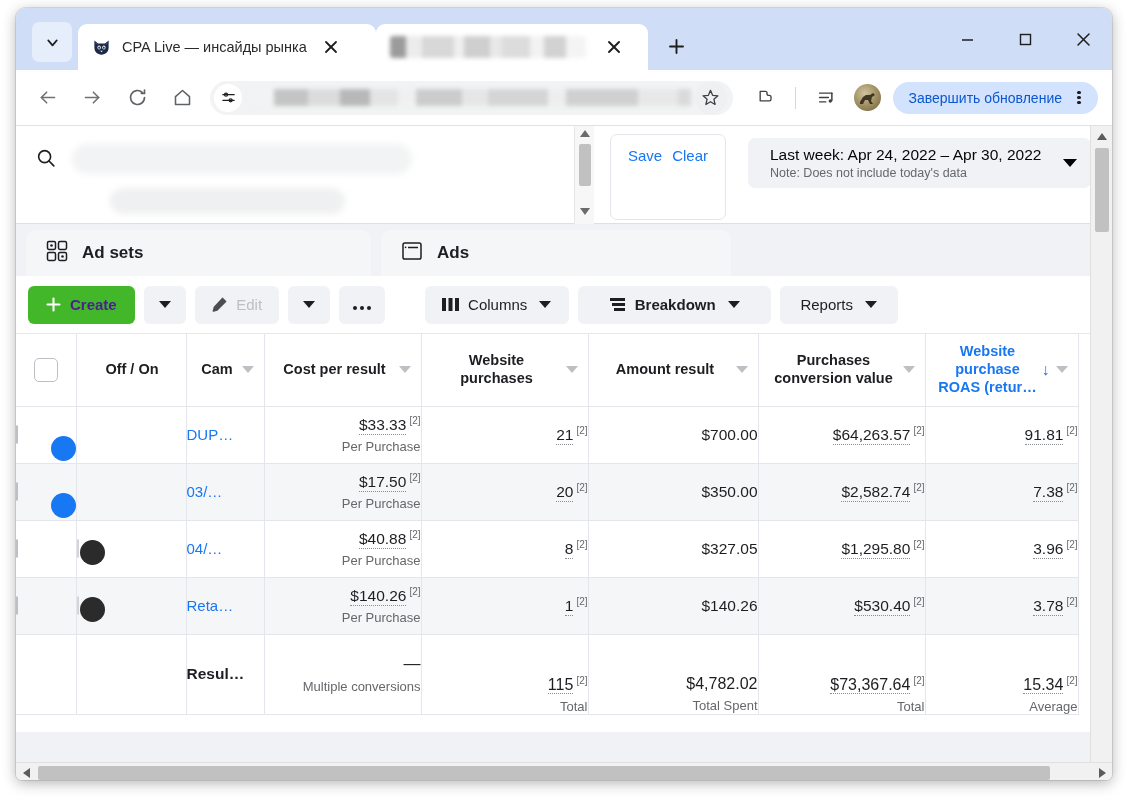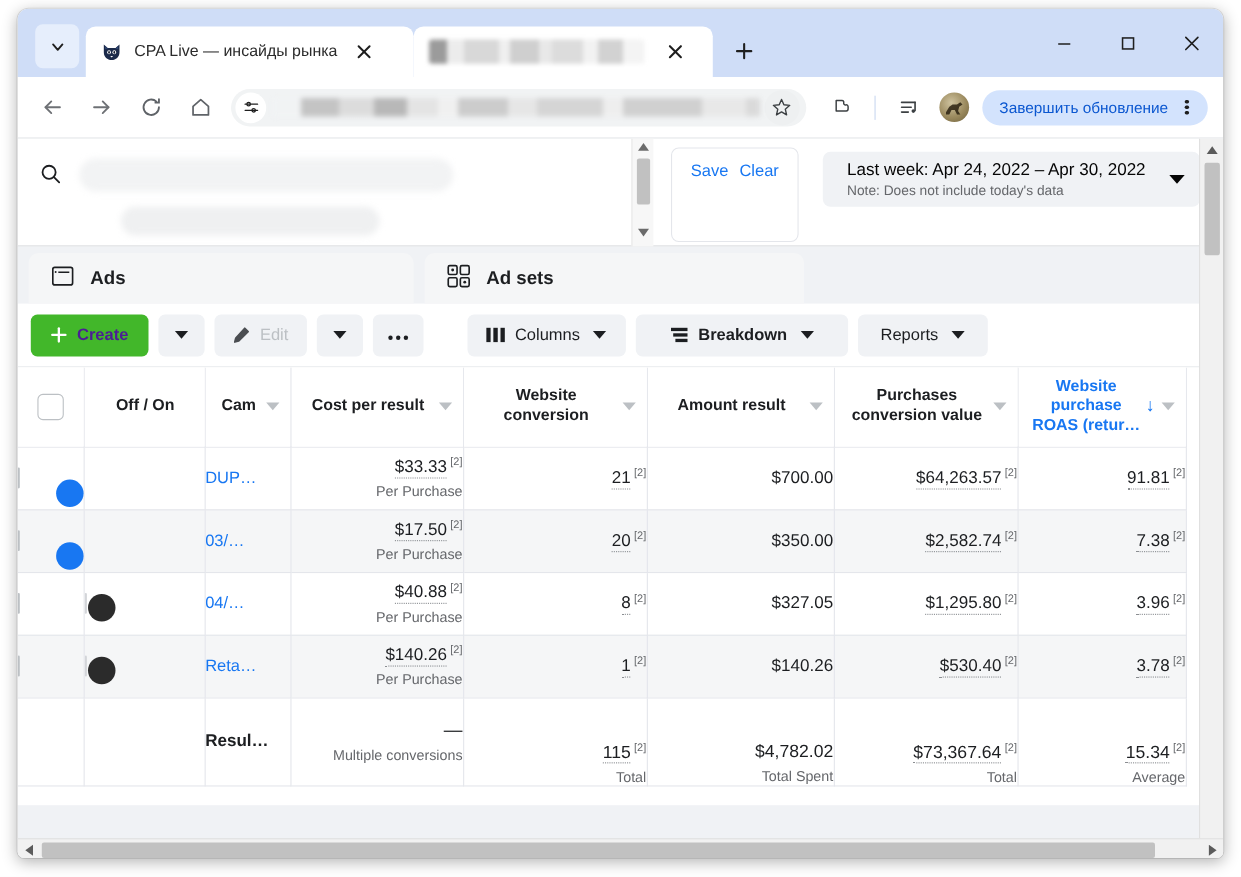--- a/index.html
+++ b/index.html
@@ -779,42 +779,42 @@
       <div id="date-range">
         <div>
           <div class="dr-main">Last week: Apr 24, 2022 – Apr 30, 2022</div>
           <div class="dr-note">Note: Does not include today's data</div>
         </div>
         <span class="caret-down"></span>
       </div>
     </div>
 
     <div id="object-tabs">
-      <div class="obj-tab inactive" style="width:350px;">
-        <span>
-          <svg width="22" height="22" viewBox="0 0 22 22" fill="none" stroke="#1c1e21" stroke-width="1.5">
-            <rect x="2" y="3" width="18" height="16" rx="1.8"></rect>
-            <line x1="7" y1="7.5" x2="17" y2="7.5"></line>
-            <circle cx="4.6" cy="7.3" r="0.9" fill="#1c1e21" stroke="none"></circle>
-          </svg>
-        </span>
-        <span class="ot-label">Ads</span>
-      </div>
       <div class="obj-tab inactive" style="width:345px;">
         <span>
           <svg width="22" height="22" viewBox="0 0 22 22" fill="none" stroke="#1c1e21" stroke-width="1.5">
             <rect x="1.5" y="1.5" width="8" height="8" rx="1.4"></rect>
             <rect x="12.5" y="1.5" width="8" height="8" rx="1.4"></rect>
             <rect x="1.5" y="12.5" width="8" height="8" rx="1.4"></rect>
             <rect x="12.5" y="12.5" width="8" height="8" rx="1.4"></rect>
             <circle cx="5.5" cy="5.5" r="1.3" fill="#1c1e21" stroke="none"></circle>
             <circle cx="16.5" cy="16.5" r="1.3" fill="#1c1e21" stroke="none"></circle>
           </svg>
         </span>
         <span class="ot-label">Ad sets</span>
+      </div>
+      <div class="obj-tab inactive" style="width:350px;">
+        <span>
+          <svg width="22" height="22" viewBox="0 0 22 22" fill="none" stroke="#1c1e21" stroke-width="1.5">
+            <rect x="2" y="3" width="18" height="16" rx="1.8"></rect>
+            <line x1="7" y1="7.5" x2="17" y2="7.5"></line>
+            <circle cx="4.6" cy="7.3" r="0.9" fill="#1c1e21" stroke="none"></circle>
+          </svg>
+        </span>
+        <span class="ot-label">Ads</span>
       </div>
     </div>
 
     <div id="action-toolbar">
       <div class="btn" id="create-btn">
         <svg width="15" height="15" viewBox="0 0 15 15" stroke="#ffffff" stroke-width="2.1" stroke-linecap="round" style="margin-right:9px;">
           <line x1="7.5" y1="1.5" x2="7.5" y2="13.5"></line>
             <line x1="1.5" y1="7.5" x2="13.5" y2="7.5"></line>
         </svg>
         <span>Create</span>
@@ -904,21 +904,21 @@
               </div>
             </th>
             <th>
               <div class="th-inner">
                 <span class="th-text">Cost per result</span>
                 <span class="th-caret"></span>
               </div>
             </th>
             <th>
               <div class="th-inner">
-                <span class="th-text">Website conversion</span>
+                <span class="th-text">Website purchases</span>
                 <span class="th-caret"></span>
               </div>
             </th>
             <th>
               <div class="th-inner">
                 <span class="th-text">Amount result</span>
                 <span class="th-caret"></span>
               </div>
             </th>
             <th>

